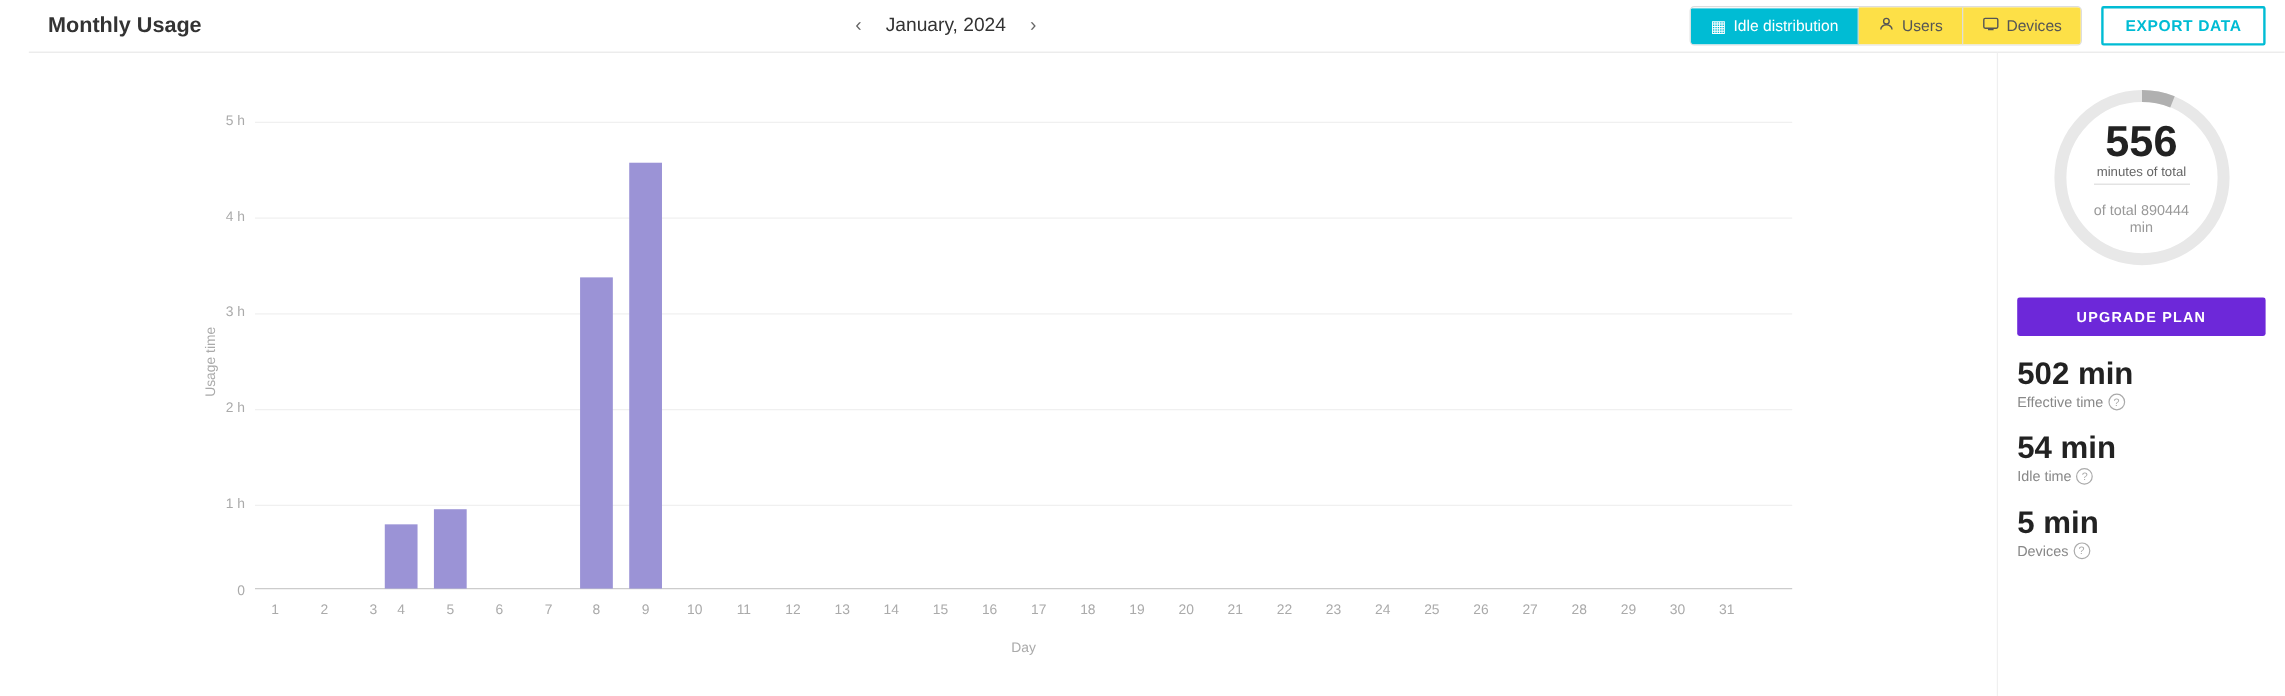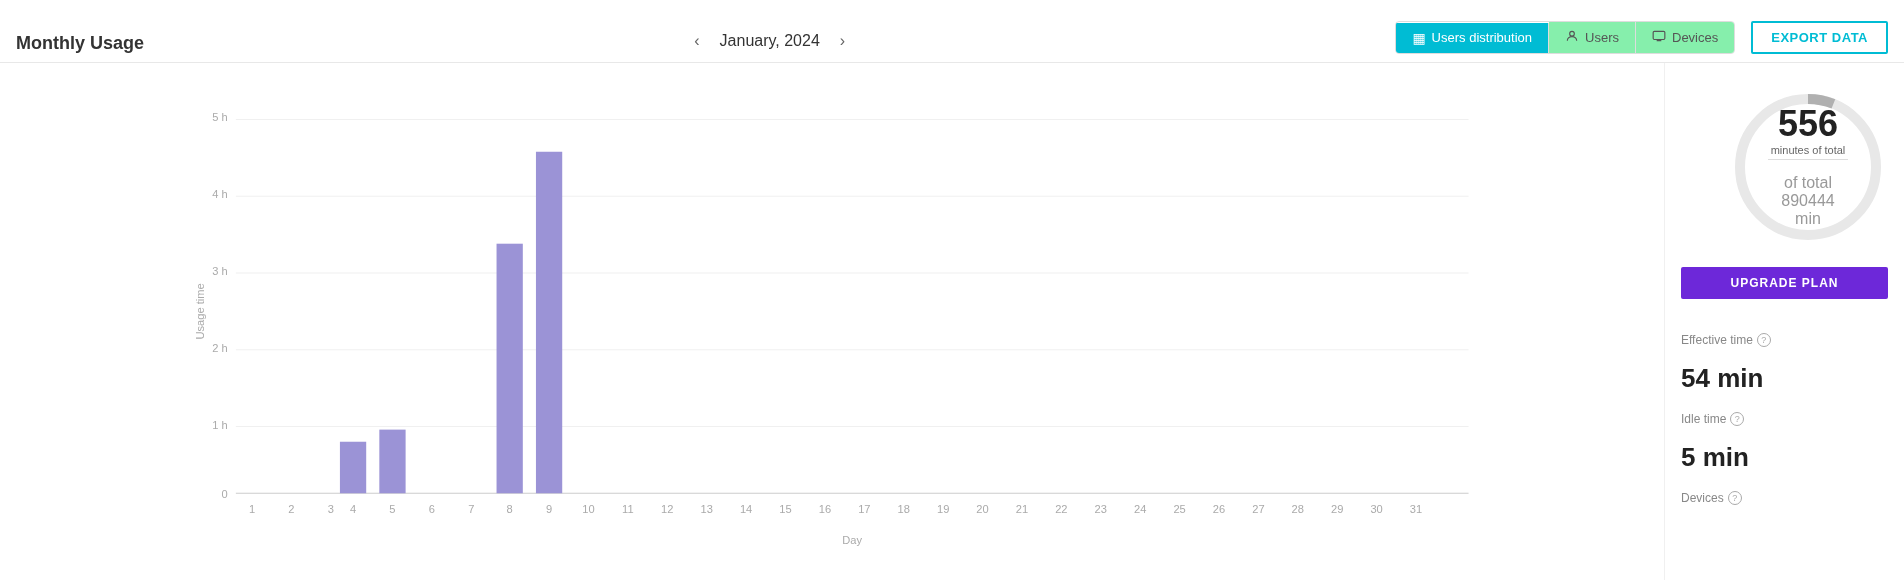--- a/index.html
+++ b/index.html
@@ -1,58 +1,58 @@
 <!DOCTYPE html>
 <html><head>
   <meta charset="utf-8">
   <style>
     * { box-sizing: border-box; margin: 0; padding: 0; }
     body { font-family: -apple-system, BlinkMacSystemFont, 'Segoe UI', Arial, sans-serif; background: #fff; width: 1904px; height: 580px; overflow: hidden; }
 
     .page { display: flex; flex-direction: column; height: 580px; }
 
     
-    .header { display: flex; align-items: flex-end; padding: 8px 16px; border-bottom: 1px solid #e8e8e8; height: 63px; }
+    .header { display: flex; align-items: center; padding: 8px 16px; border-bottom: 1px solid #e8e8e8; height: 44px; margin-left: 24px; }
     .page-title { font-size: 18px; font-weight: 600; color: #333; flex: 0 0 auto; }
     .nav-center { display: flex; align-items: center; gap: 12px; flex: 1; justify-content: center; }
     .nav-arrow { background: none; border: none; cursor: pointer; font-size: 16px; color: #666; padding: 4px 8px; }
     .nav-date { font-size: 16px; color: #333; font-weight: 500; }
     .tabs { display: flex; align-items: center; gap: 0; border: 1px solid #ddd; border-radius: 4px; overflow: hidden; }
-    .tab { display: flex; align-items: center; gap: 6px; padding: 7px 16px; cursor: pointer; font-size: 13px; color: #555; border-right: 1px solid #ddd; background: #86efac; white-space: nowrap; }
+    .tab { display: flex; align-items: center; gap: 6px; padding: 7px 16px; cursor: pointer; font-size: 13px; color: #555; border-right: 1px solid #ddd; background: #fde047; white-space: nowrap; }
     .tab:last-child { border-right: none; }
     .tab.active { background: #00bcd4; color: #fff; }
     .tab-icon { font-size: 14px; }
     .export-btn { margin-left: 16px; background: none; border: 2px solid #00bcd4; color: #00bcd4; padding: 7px 18px; font-size: 13px; font-weight: 600; cursor: pointer; border-radius: 2px; letter-spacing: 0.5px; }
 
     
     .main { display: flex; flex: 1; overflow: hidden; }
 
     
     .chart-area { flex: 1; padding: 16px 16px 16px 16px; position: relative; }
     .chart-wrapper { width: 100%; height: 100%; position: relative; }
 
     
     .right-panel { width: 240px; padding: 16px; border-left: 1px solid #f0f0f0; display: flex; flex-direction: column; gap: 12px; }
 
     
-    .gauge-container { display: flex; justify-content: flex-end; align-items: center; padding: 8px 0; }
+    .gauge-container { display: flex; justify-content: center; align-items: center; padding: 8px 0; }
     .gauge { width: 160px; height: 160px; position: relative; }
     .gauge svg { width: 160px; height: 160px; }
     .gauge-text { position: absolute; top: 50%; left: 50%; transform: translate(-50%, -50%); text-align: center; }
     .gauge-number { font-size: 36px; font-weight: 700; color: #222; display: block; line-height: 1; }
     .gauge-label { font-size: 11px; color: #666; display: block; margin-top: 2px; }
-    .gauge-sublabel { font-size: 16px; color: #999; display: block; margin-top: 14px; }
+    .gauge-sublabel { font-size: 12px; color: #999; display: block; margin-top: 14px; }
 
     
     .upgrade-btn { background: #6d28d9; color: #fff; border: none; padding: 9px 0; font-size: 12px; font-weight: 700; letter-spacing: 1px; cursor: pointer; border-radius: 2px; width: 100%; }
 
     
     .stat-item { margin-top: 4px; }
     .stat-value { font-size: 26px; font-weight: 700; color: #222; }
-    .stat-label { font-size: 12px; color: #888; display: flex; align-items: flex-end; gap: 4px; margin-top: 18px; }
+    .stat-label { font-size: 12px; color: #888; display: flex; align-items: flex-end; gap: 4px; margin-top: 1px; }
     .help-icon { display: inline-flex; align-items: center; justify-content: center; width: 14px; height: 14px; border-radius: 50%; border: 1px solid #aaa; font-size: 9px; color: #aaa; cursor: pointer; }
 
     
     .chart-svg { width: 100%; height: 100%; }
     .grid-line { stroke: #f0f0f0; stroke-width: 1; }
     .bar { fill: #9b93d6; }
     .axis-text { font-size: 11px; fill: #aaa; }
     .y-axis-title { font-size: 11px; fill: #aaa; }
   </style>
 </head>
@@ -65,21 +65,21 @@
 
     <div class="nav-center">
       <button class="nav-arrow">‹</button>
       <span class="nav-date">January, 2024</span>
       <button class="nav-arrow">›</button>
     </div>
 
     <div class="tabs">
       <div class="tab active">
         <span class="tab-icon">▦</span>
-        <span>Users distribution</span>
+        <span>Idle distribution</span>
       </div>
       <div class="tab">
         <span class="tab-icon">
           <svg width="14" height="14" viewBox="0 0 24 24" fill="none" stroke="currentColor" stroke-width="2">
               <circle cx="12" cy="8" r="4"></circle>
               <path d="M4 20c0-4 3.6-7 8-7s8 3 8 7"></path>
             </svg>
         </span>
         <span>Users</span>
       </div>
@@ -179,20 +179,21 @@
             <span class="gauge-label">minutes of total</span>
             <hr style="border:none;border-top:1px solid #ddd;margin:3px 0;">
             <span class="gauge-sublabel">of total 890444 min</span>
           </div>
         </div>
       </div>
 
       <button class="upgrade-btn">UPGRADE PLAN</button>
 
       <div class="stat-item">
+        <div class="stat-value">502 min</div>
         <div class="stat-label">
           <span>Effective time</span>
           <span class="help-icon">?</span>
         </div>
       </div>
 
       <div class="stat-item">
         <div class="stat-value">54 min</div>
         <div class="stat-label">
           <span>Idle time</span>

